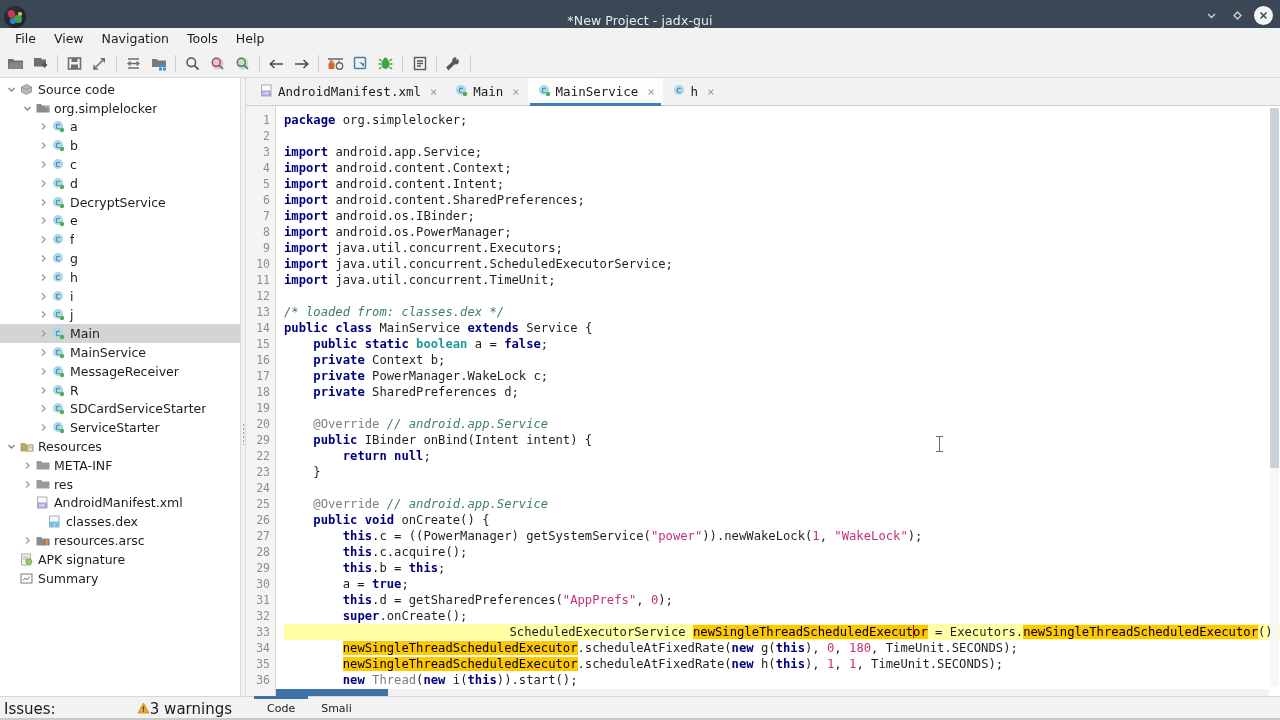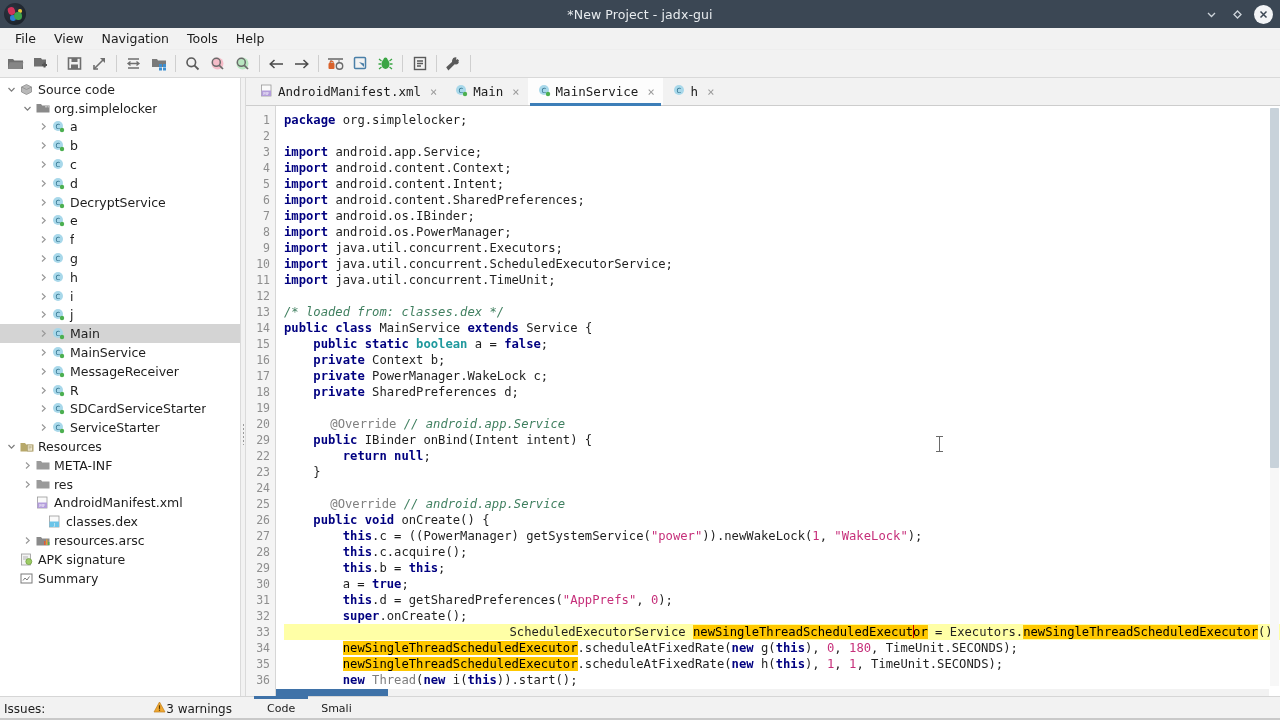--- a/index.html
+++ b/index.html
@@ -7,21 +7,21 @@
     width: 1280px; height: 720px;
     overflow: hidden;
     font-family: "DejaVu Sans", "Liberation Sans", sans-serif;
     background: #ffffff;
   }
   #app { width: 1280px; height: 720px; display: flex; flex-direction: column; position: relative; }
 
   
   .titlebar {
     height: 28px; background: #3b4754; flex: 0 0 28px;
-    display: flex; align-items: center; position: relative;
+    display: flex; align-items: flex-end; position: relative;
   }
   .tb-logo {
     width: 22px; height: 22px; margin-left: 4px; border-radius: 50%;
     background: radial-gradient(circle at 35% 35%, #2c3440 0%, #1d242d 70%);
     position: relative; overflow: hidden; flex: 0 0 22px;
   }
   .tb-logo::before {
     content:""; position:absolute; left:4px; top:4px; width:7px; height:8px;
     background:#d0335a; border-radius:40% 60% 50% 50%; transform: rotate(-15deg);
   }
@@ -134,21 +134,21 @@
     flex: 1 1 auto; overflow: hidden; position: relative;
     font-family: "DejaVu Sans Mono", monospace; font-size: 12.2px;
     padding: 6px 0 0 8px; min-width: 0;
   }
   .code .ln { height: 16px; line-height: 16px; white-space: pre; }
   .code .ln.hl { background: #ffffa6; text-align: right; }
 
   .kw { color: #000080; font-weight: bold; }
   .ty { color: #20999d; font-weight: bold; }
   .cm { color: #3f7f5f; font-style: italic; }
-  .an { color: #808080; margin-left: 17px; }
+  .an { color: #808080; }
   .st { color: #c62f7a; }
   .nu { color: #c62f7a; }
   .pl { color: #1f1f1f; }
   .gy { color: #7d7d7d; }
   .occ { background: #ffc800; }
   .caret { display:inline-block; width:0; border-left:1px solid #cc0000; height:13px; vertical-align:-2px; margin:0 -0.5px; }
 
   .mouse-caret {
     position: absolute; left: 690px; top: 330px; width: 7px; height: 17px;
     pointer-events: none;
@@ -174,21 +174,21 @@
   }
   .hscroll .thumb { position:absolute; left:0; top:0; height:7px; width:112px; background:#3f72a8; }
 
   
   .statusbar {
     height: 24px; flex: 0 0 24px; background: #f2f2f2;
     display: flex; align-items: stretch; border-top: 1px solid #d6d6d6;
   }
   .issues {
     width: 240px; flex: 0 0 240px; display: flex; align-items: center;
-    font-size: 12px; color: #1b1b1b; padding-left: 4px; gap: 4px; justify-content: flex-end;
+    font-size: 15px; color: #1b1b1b; padding-left: 4px; gap: 4px; justify-content: flex-end;
   }
   .issues .warn-wrap { margin-left: auto; display: flex; align-items: center; gap: 0; padding-right: 8px; }
   .bottom-tabs { display: flex; align-items: stretch; padding-left: 14px; }
   .btab {
     display: flex; align-items: center; padding: 0 13px; font-size: 11px; color: #1b1b1b;
     position: relative;
   }
   .btab.active::before {
     content:""; position:absolute; left:0; right:0; top:-1px; height:3px; background:#3f72a8;
   }

